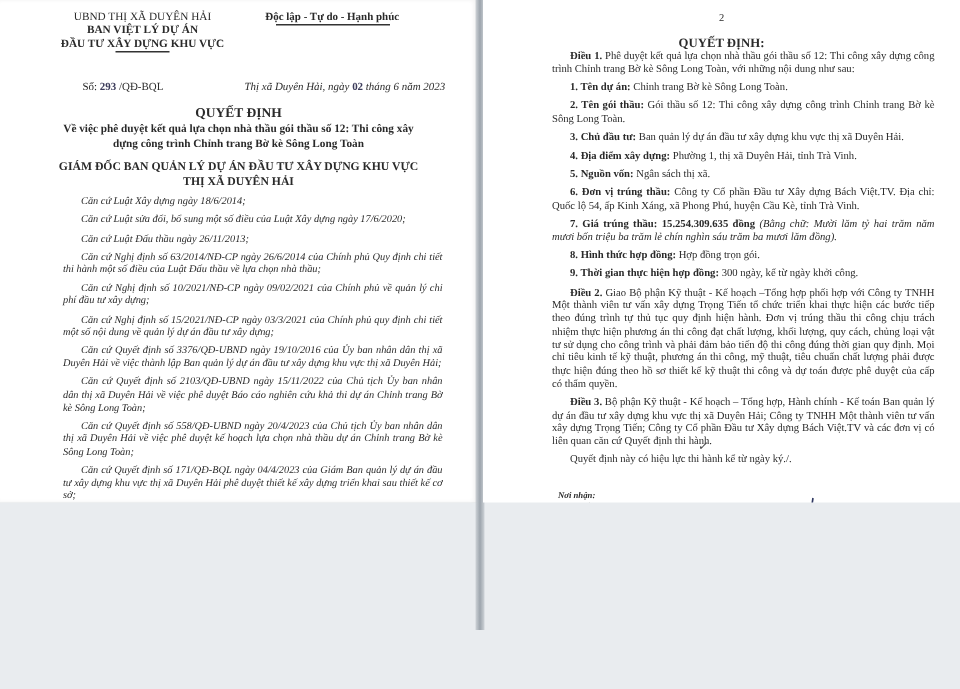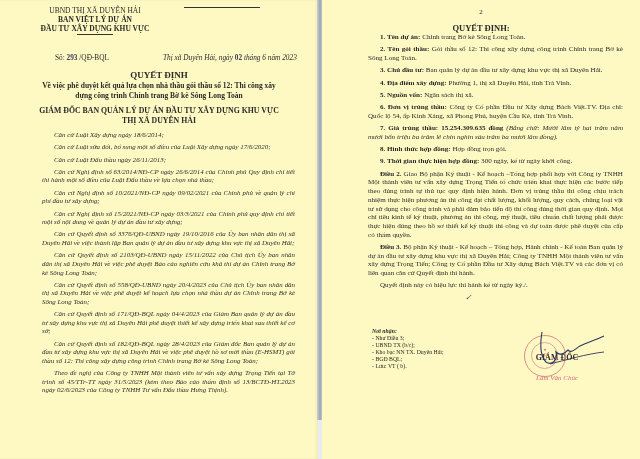--- a/index.html
+++ b/index.html
@@ -1,17 +1,17 @@
 <!DOCTYPE html>
 <html><head>
   <meta charset="utf-8">
   <style>
     html, body { margin:0; padding:0; }
     body { width:640px; height:459px; overflow:hidden; background:#e9ecef; position:relative; font-family:"Liberation Serif", serif; color:#2a2a2a; }
-    .page { position:absolute; top:0; height:459px; background:#fef9c3; overflow:hidden; }
+    .page { position:absolute; top:0; height:335px; background:#ffffff; overflow:hidden; }
     .page.left { left:0; width:318px; box-shadow: inset -2px 0 3px rgba(0,0,0,0.06); }
     .page.right { left:322px; width:318px; }
     .spine { position:absolute; left:317px; top:0; width:6px; height:420px; background:linear-gradient(90deg,#c9ced3,#8f98a1,#c9ced3); opacity:.85; }
 
     
     .hdr-left { position:absolute; left:40px; top:6px; width:110px; text-align:center; font-size:7.5px; line-height:9px; }
     .hdr-left .l1 { font-weight:normal; }
     .hdr-left .l2, .hdr-left .l3 { font-weight:bold; }
     .hdr-left .uline { width:36px; height:1px; background:#333; margin:1px auto 0; }
     .hdr-right { position:absolute; left:144px; top:6px; width:155px; text-align:center; font-size:7.5px; line-height:9px; font-weight:bold; }
@@ -53,20 +53,21 @@
 <body>
 
 <div class="page left">
   <div class="hdr-left">
     <div class="l1">UBND THỊ XÃ DUYÊN HẢI</div>
     <div class="l2">BAN VIỆT LÝ DỰ ÁN</div>
     <div class="l3">ĐẦU TƯ XÂY DỰNG KHU VỰC</div>
     <div class="uline"></div>
   </div>
   <div class="hdr-right">
+    <div class="motto">Độc lập - Tự do - Hạnh phúc</div>
     <div class="uline"></div>
   </div>
   <div class="docno">
     <span>Số:</span>
     <span class="num">293</span>
     <span>/QĐ-BQL</span>
   </div>
   <div class="docdate">
     <span>Thị xã Duyên Hải, ngày</span>
     <span class="day">02</span>
@@ -90,20 +91,21 @@
     <p>Theo đề nghị của Công ty TNHH Một thành viên tư vấn xây dựng Trọng Tiến tại Tờ trình số 45/TTr-TT ngày 31/5/2023 (kèm theo Báo cáo thẩm định số 13/BCTĐ-HT.2023 ngày 02/6/2023 của Công ty TNHH Tư vấn Đấu thầu Hưng Thịnh).</p>
   </div>
 </div>
 
 <div class="spine"></div>
 
 <div class="page right">
   <div class="pgnum">2</div>
   <div class="r-title">QUYẾT ĐỊNH:</div>
   <div class="articles">
+    <p><b>Điều 1.</b> <span>Phê duyệt kết quả lựa chọn nhà thầu gói thầu số 12: Thi công xây dựng công trình Chỉnh trang Bờ kè Sông Long Toàn, với những nội dung như sau:</span></p>
     <p><b>1. Tên dự án:</b> <span>Chỉnh trang Bờ kè Sông Long Toàn.</span></p>
     <p><b>2. Tên gói thầu:</b> <span>Gói thầu số 12: Thi công xây dựng công trình Chỉnh trang Bờ kè Sông Long Toàn.</span></p>
     <p><b>3. Chủ đầu tư:</b> <span>Ban quản lý dự án đầu tư xây dựng khu vực thị xã Duyên Hải.</span></p>
     <p><b>4. Địa điểm xây dựng:</b> <span>Phường 1, thị xã Duyên Hải, tỉnh Trà Vinh.</span></p>
     <p><b>5. Nguồn vốn:</b> <span>Ngân sách thị xã.</span></p>
     <p><b>6. Đơn vị trúng thầu:</b> <span>Công ty Cổ phần Đầu tư Xây dựng Bách Việt.TV. Địa chỉ: Quốc lộ 54, ấp Kinh Xáng, xã Phong Phú, huyện Cầu Kè, tỉnh Trà Vinh.</span></p>
     <p><b>7. Giá trúng thầu:</b> <b>15.254.309.635 đồng</b> <i>(Bằng chữ: Mười lăm tỷ hai trăm năm mươi bốn triệu ba trăm lẻ chín nghìn sáu trăm ba mươi lăm đồng).</i></p>
     <p><b>8. Hình thức hợp đồng:</b> <span>Hợp đồng trọn gói.</span></p>
     <p><b>9. Thời gian thực hiện hợp đồng:</b> <span>300 ngày, kể từ ngày khởi công.</span></p>
     <p><b>Điều 2.</b> <span>Giao Bộ phận Kỹ thuật - Kế hoạch –Tổng hợp phối hợp với Công ty TNHH Một thành viên tư vấn xây dựng Trọng Tiến tổ chức triển khai thực hiện các bước tiếp theo đúng trình tự thủ tục quy định hiện hành. Đơn vị trúng thầu thi công chịu trách nhiệm thực hiện phương án thi công đạt chất lượng, khối lượng, quy cách, chủng loại vật tư sử dụng cho công trình và phải đảm bảo tiến độ thi công đúng thời gian quy định. Mọi chỉ tiêu kinh tế kỹ thuật, phương án thi công, mỹ thuật, tiêu chuẩn chất lượng phải được thực hiện đúng theo hồ sơ thiết kế kỹ thuật thi công và dự toán được phê duyệt của cấp có thẩm quyền.</span></p>

